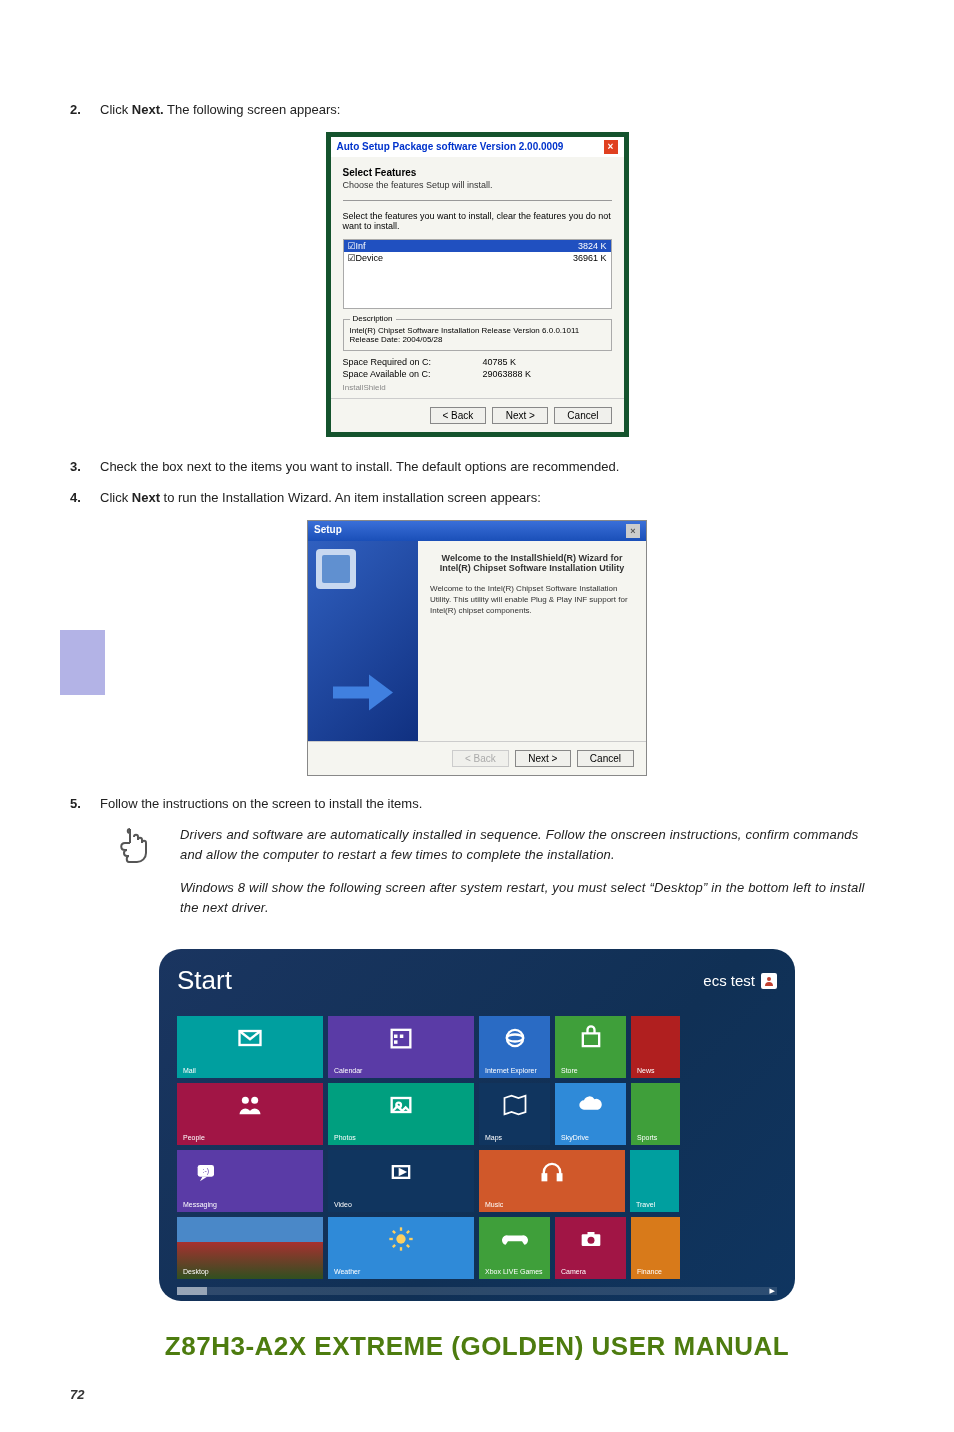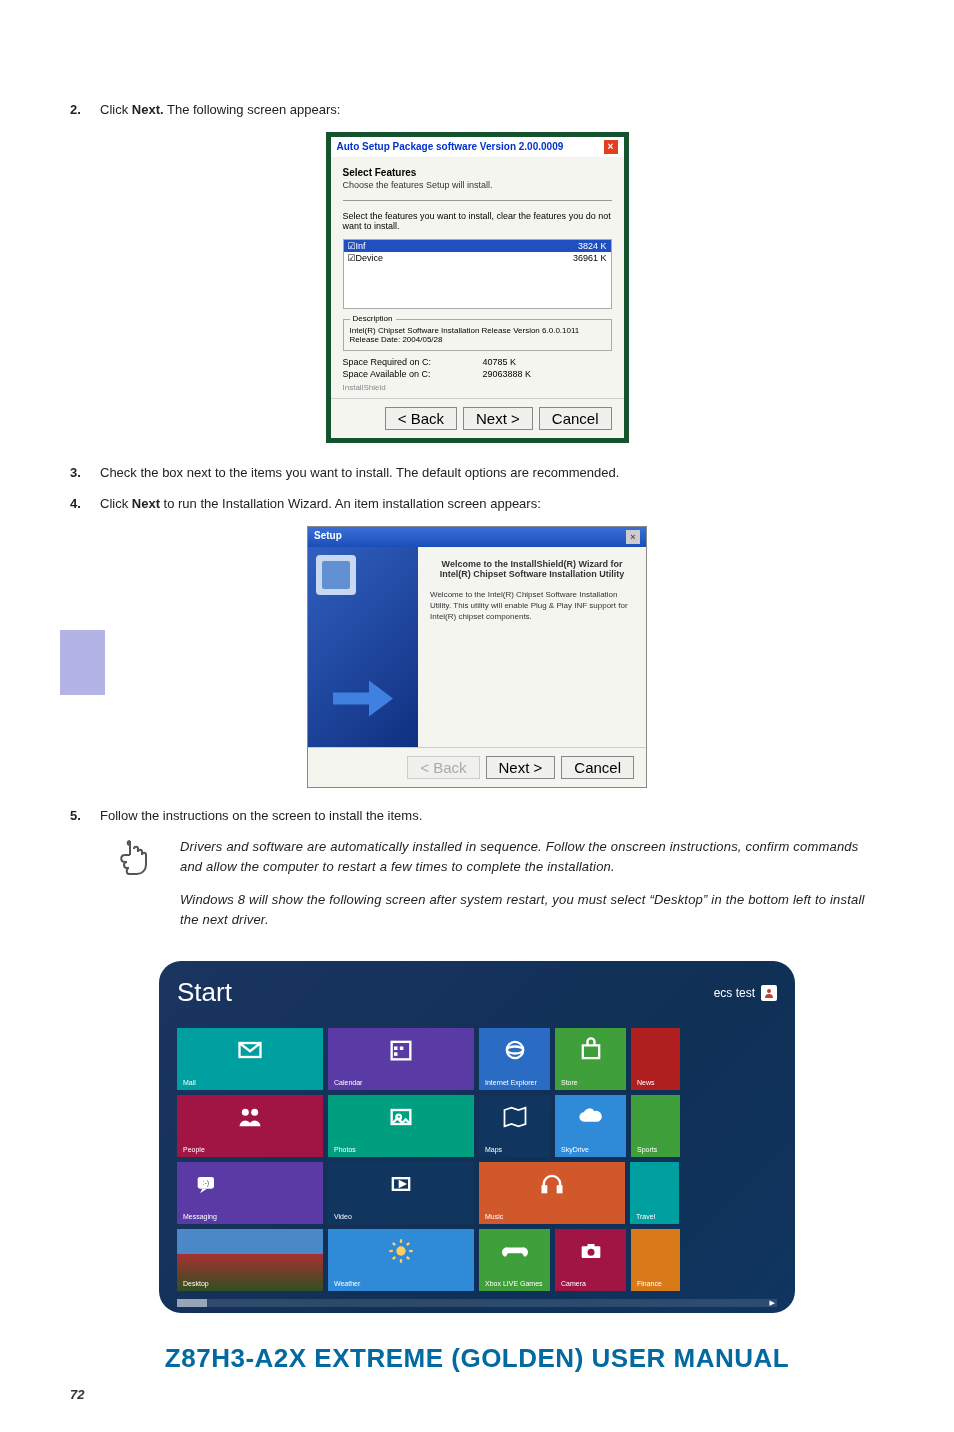--- a/index.html
+++ b/index.html
@@ -97,21 +97,21 @@
   .dlg-btns {
     display: flex;
     justify-content: flex-end;
     gap: 6px;
     padding: 8px 12px;
     border-top: 1px solid #ccc;
   }
   .dlg-btn {
     border: 1px solid #888;
     background: #f0f0ec;
-    font-size: 15px;
+    font-size: 10px;
     padding: 2px 12px;
     min-width: 56px;
     text-align: center;
   }
 
   .dialog2 {
     width: 340px;
     margin: 10px auto 18px auto;
     border: 1px solid #888;
     background: #f5f5f0;
@@ -202,21 +202,21 @@
     font-family: "Segoe UI", sans-serif;
     border-radius: 22px;
   }
   .win8-top {
     display: flex;
     justify-content: space-between;
     align-items: center;
     margin-bottom: 20px;
   }
   .win8-start { font-size: 26px; font-weight: 300; }
-  .win8-user { font-size: 12px; display: flex; align-items: center; gap: 6px; }
+  .win8-user { font-size: 15px; display: flex; align-items: center; gap: 6px; }
   .user-ava {
     width: 16px; height: 16px; background: #fff; border-radius: 2px;
     display:flex; align-items:center; justify-content:center;
   }
   .user-ava svg { width:10px; height:10px; fill:#c04030; }
   .tiles { display: flex; flex-direction: column; gap: 5px; }
   .tile-row { display: flex; gap: 5px; }
   .tile {
     height: 62px;
     display: flex;
@@ -262,21 +262,21 @@
     background: rgba(255,255,255,0.5);
   }
   .scroll-rarrow {
     position:absolute; right:2px; top:0; font-size:7px; color:#fff;
   }
 
   .footer-title {
     font-family: "Arial Black", Arial, sans-serif;
     font-weight: 900;
     font-size: 26px;
-    color: #0369a1;
+    color: #4d7c0f;
     text-align: center;
     letter-spacing: 0.5px;
     margin-top: 20px;
   }
   .page-num {
     position: absolute;
     left: 70px;
     bottom: 30px;
     font-size: 13px;
     font-weight: bold;

